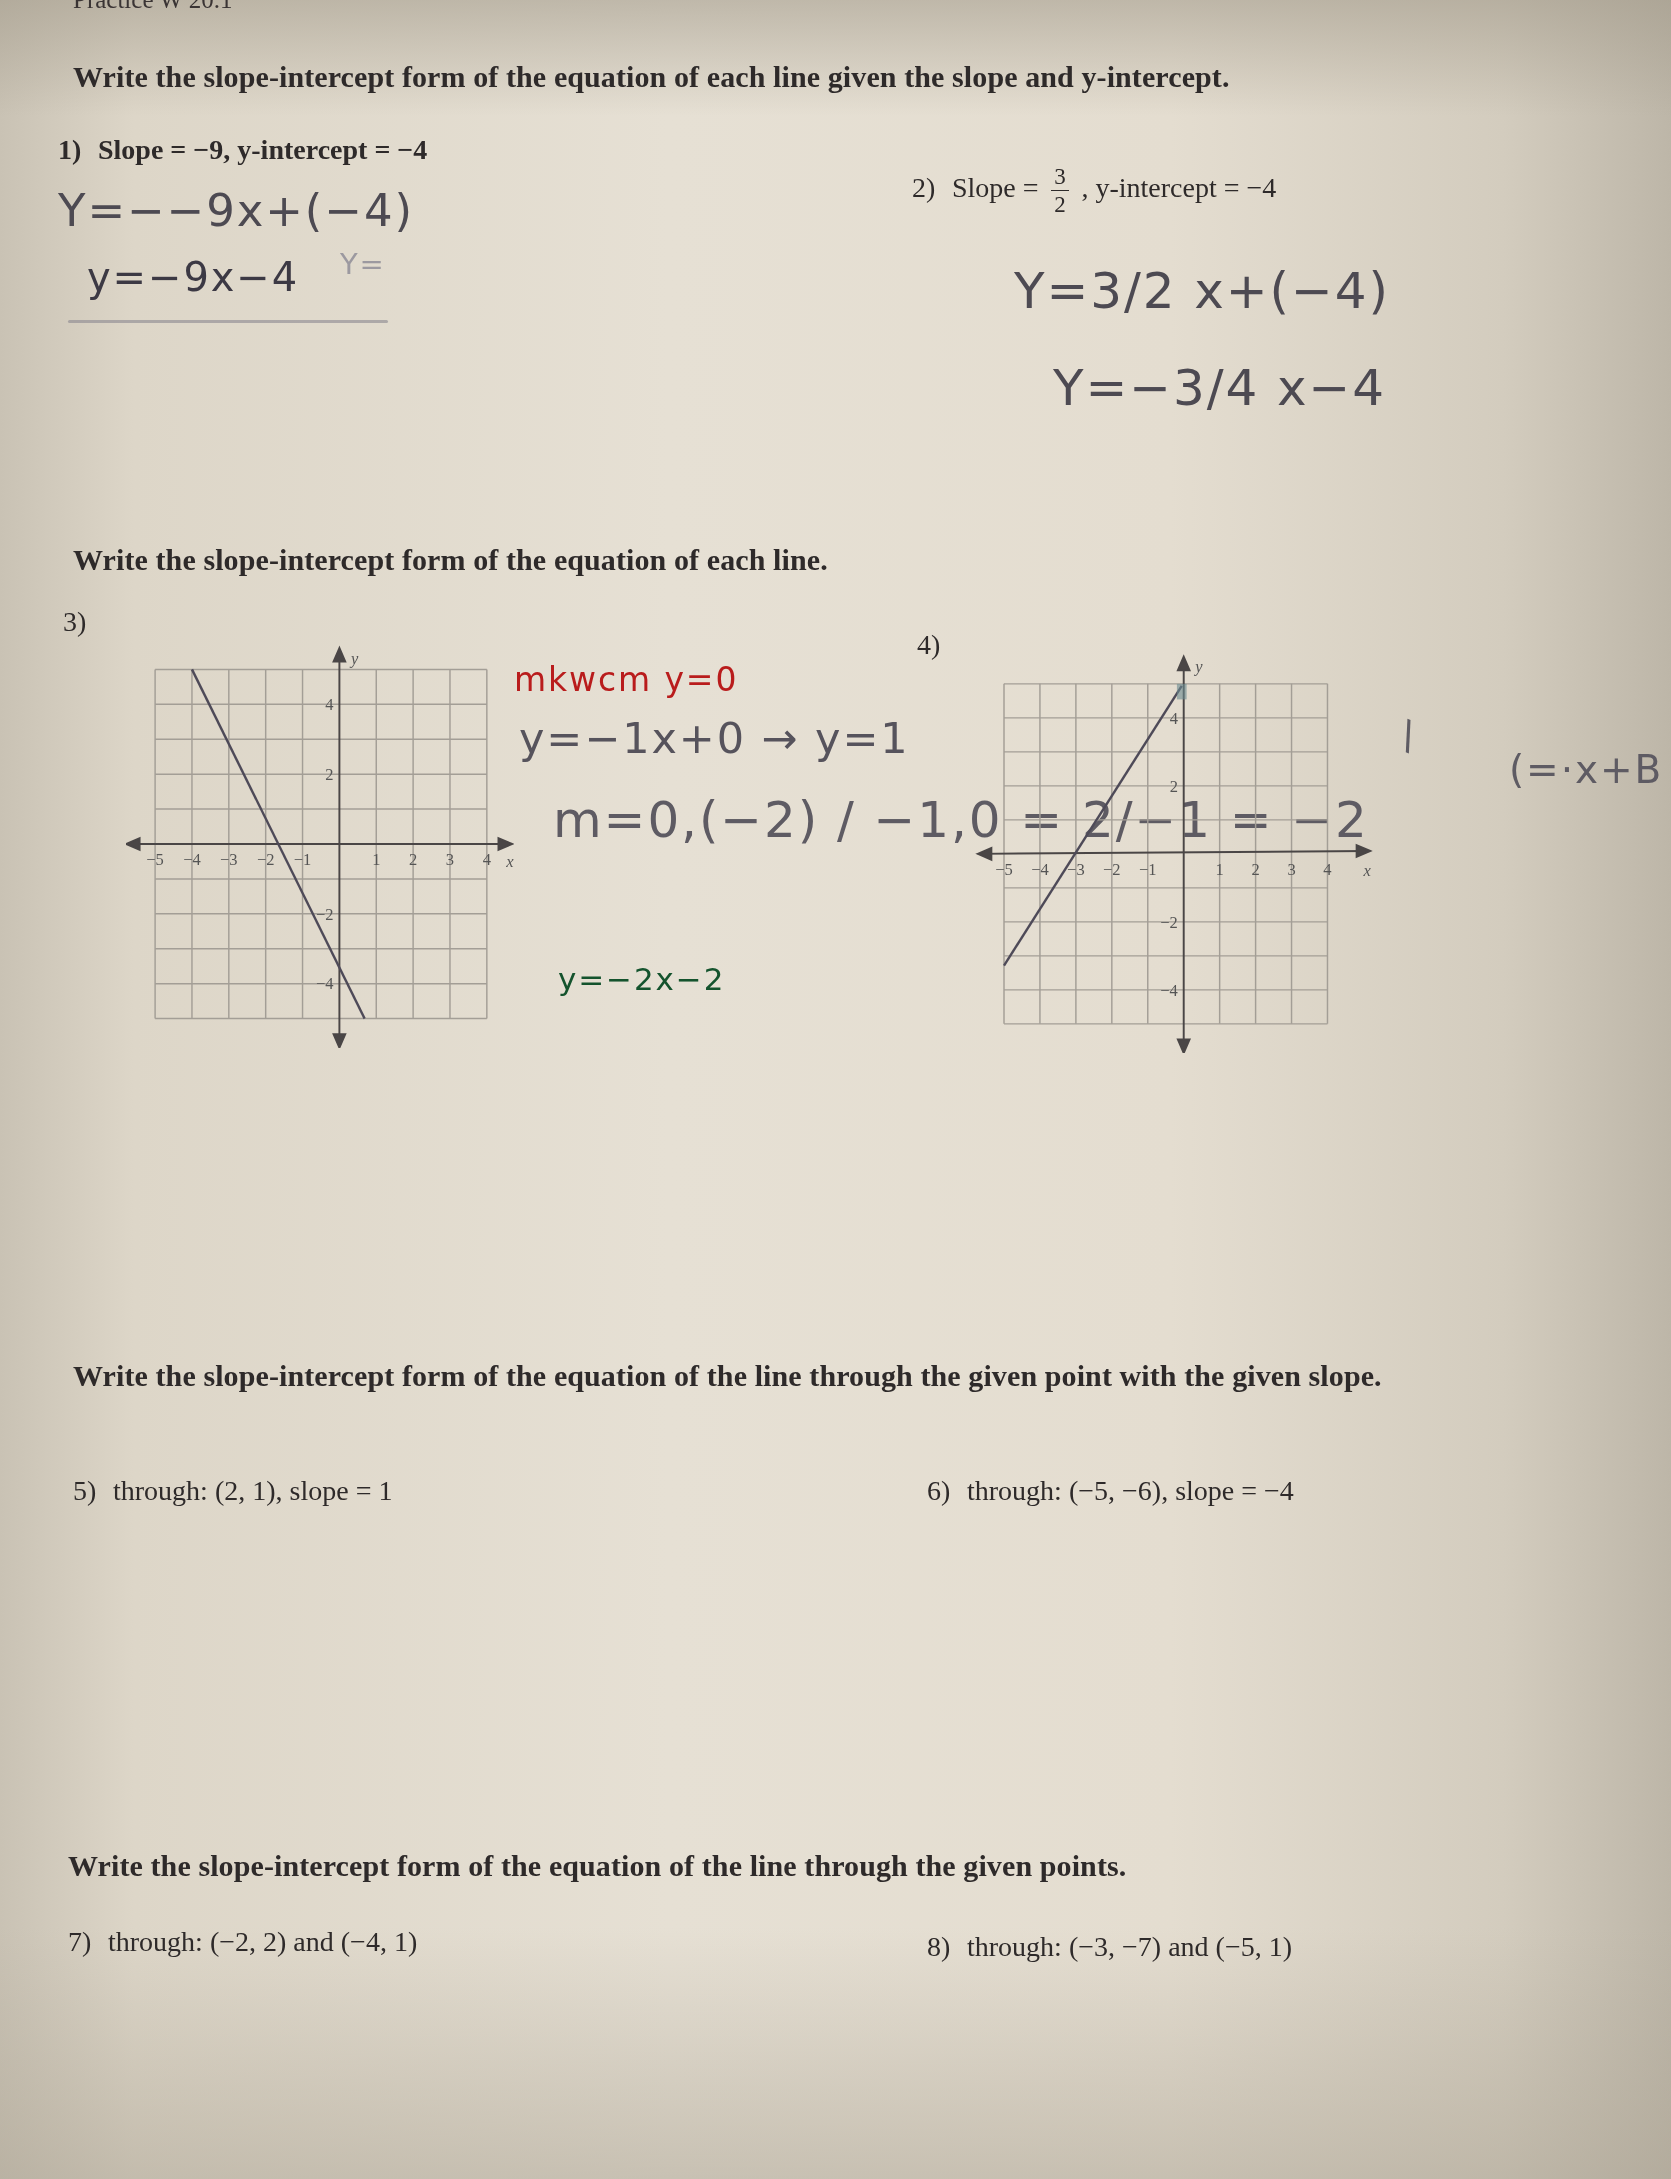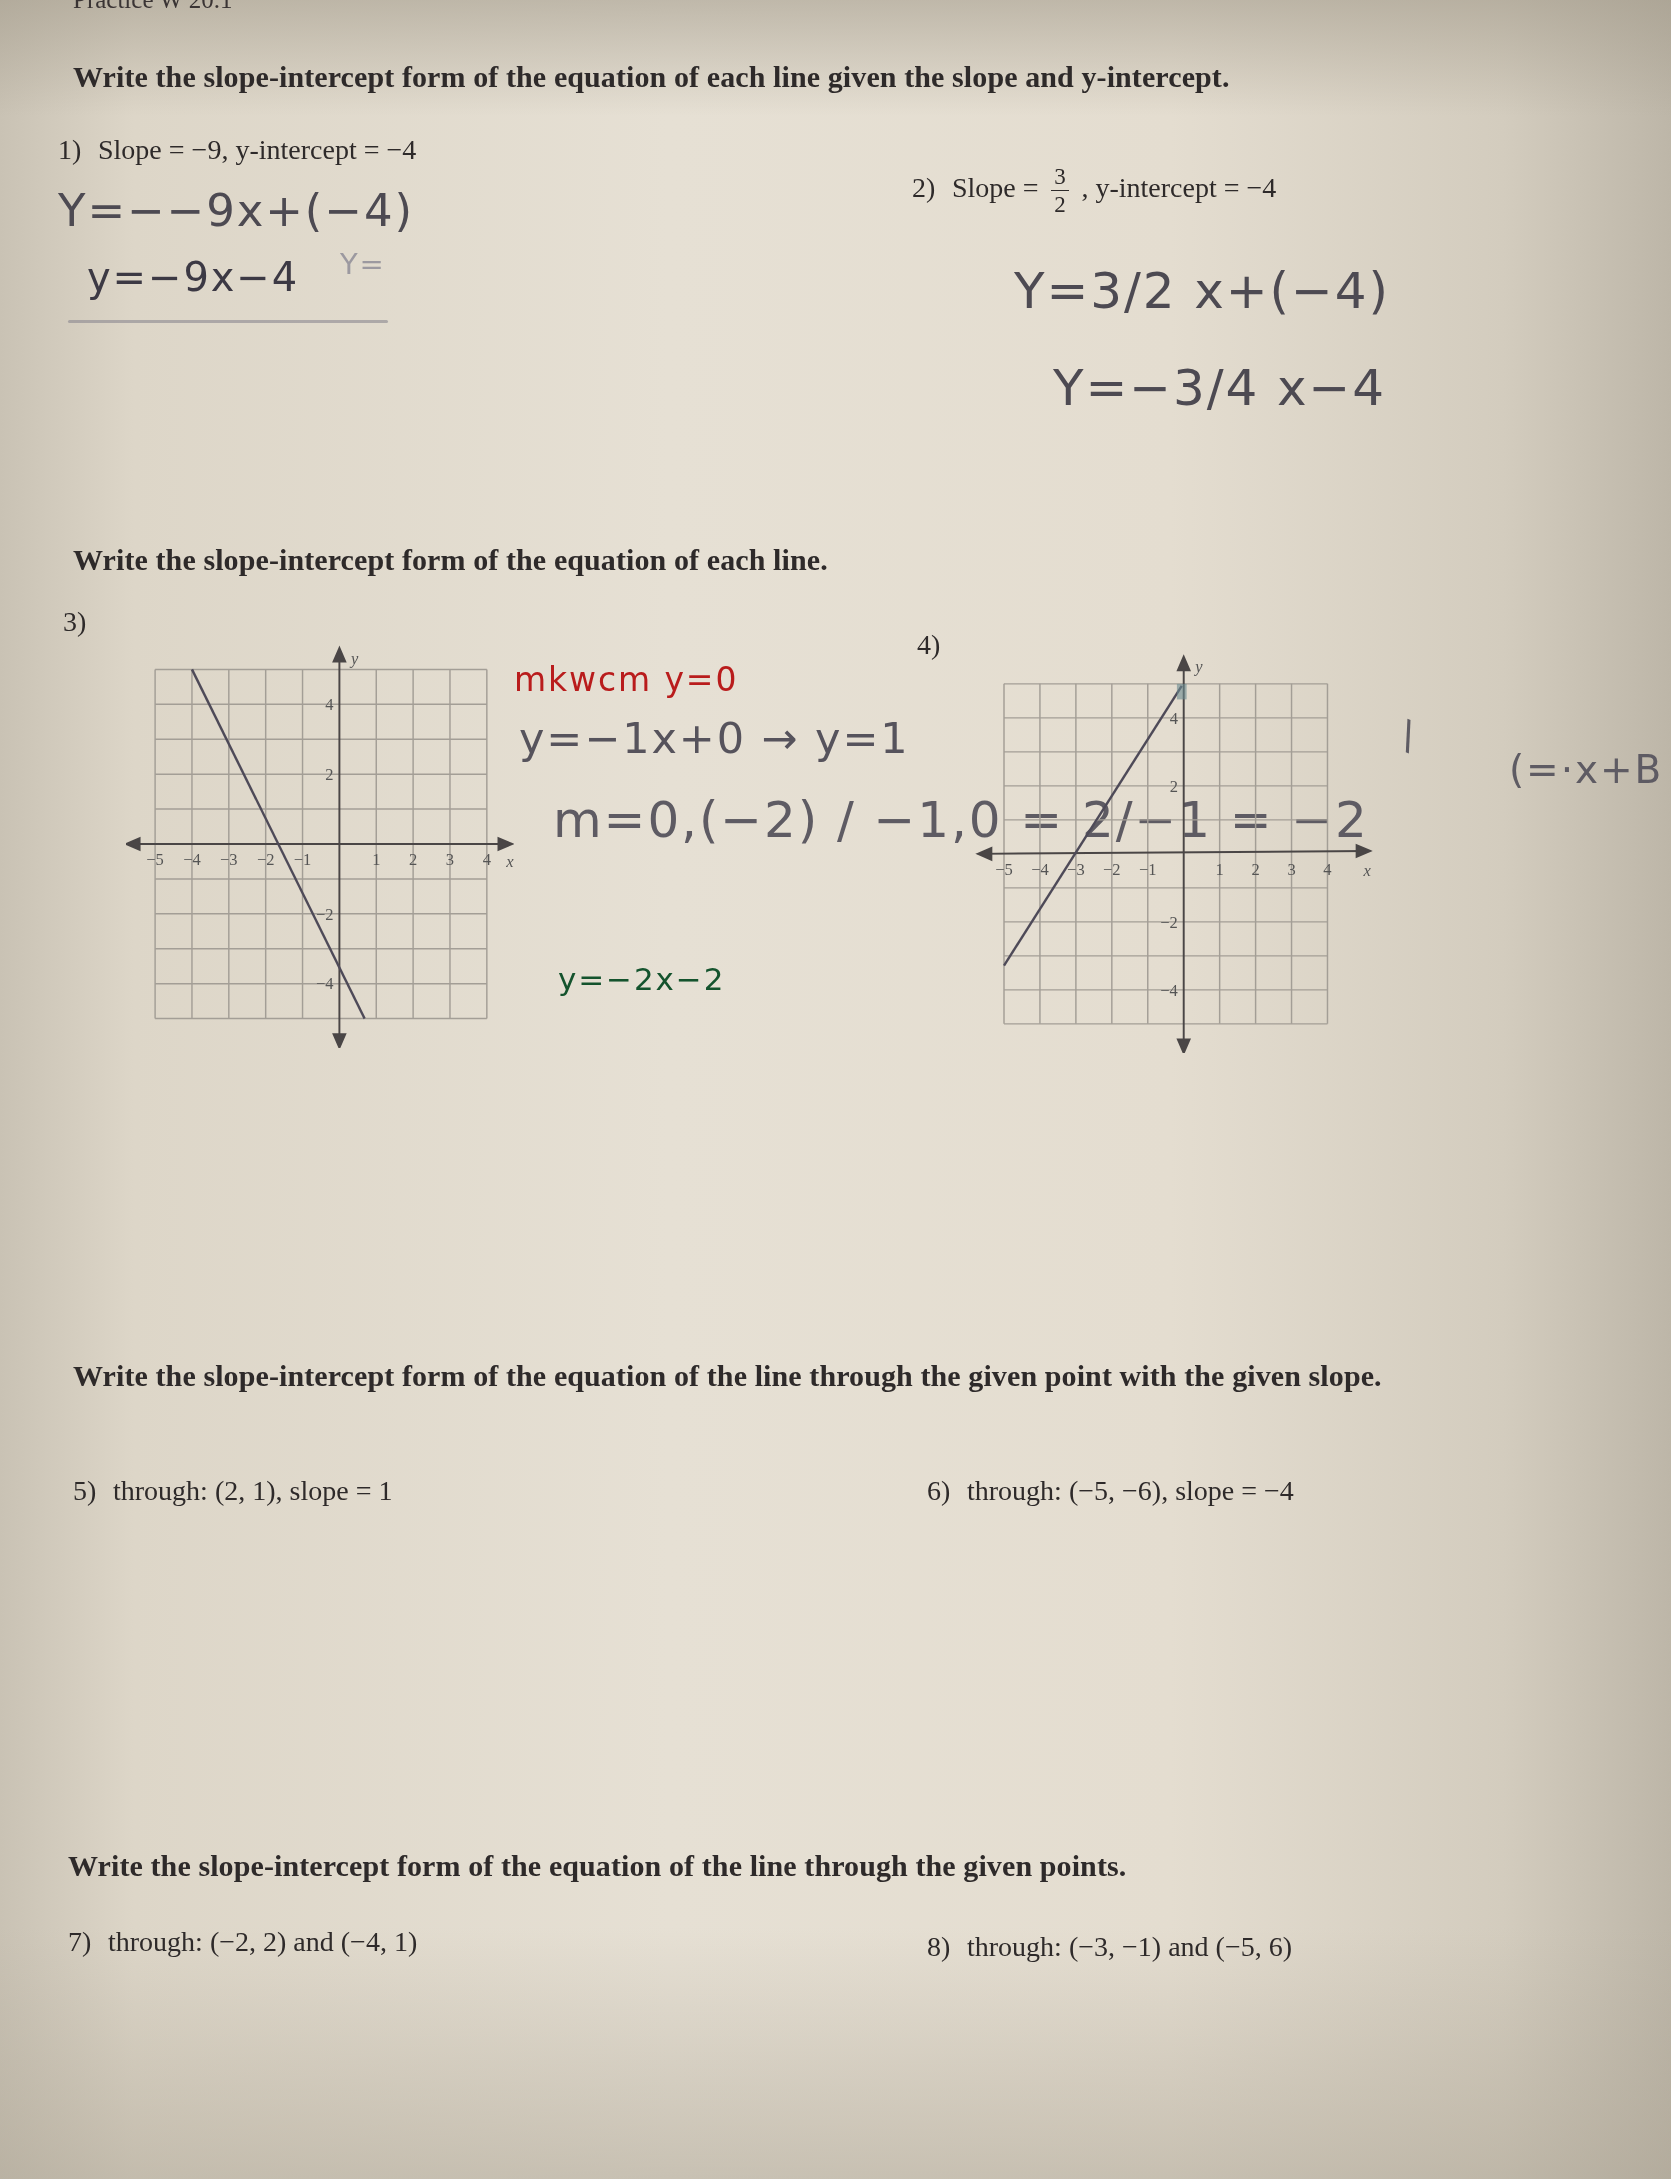--- a/index.html
+++ b/index.html
@@ -37,21 +37,21 @@
 </head>
 <body>
 
 <div class="top-shade"></div>
 <div class="bottom-shade"></div>
 
 <div class="abs header-cut">Practice W 20.1</div>
 
 <div class="abs instr" style="left:73px; top:60px;">Write the slope-intercept form of the equation of each line given the slope and y-intercept.</div>
 
-<div class="abs prob" style="left:58px; top:134px;">
+<div class="abs prob" style="left:58px; top:134px;font-weight:bold;">
   <span class="num">1)</span>
   <span>Slope = −9,</span>
   <span>y-intercept = −4</span>
 </div>
 
 <div class="abs hw" style="left:58px; top:184px; font-size:45px;">Y=−−9x+(−4)</div>
 <div class="abs hw" style="left:87px; top:254px; font-size:40px; color:#3c3944;">y=−9x−4</div>
 <div class="abs" style="left:68px; top:320px; width:320px; height:2.9px; background:#8b8790; border-radius:1.9px; opacity:0.6;"></div>
 <div class="abs hw" style="left:340px; top:247px; font-size:29px; color:#9c99a0;">Y=</div>
 
@@ -204,15 +204,15 @@
 </div>
 
 <div class="abs instr" style="left:68px; top:1849px;">Write the slope-intercept form of the equation of the line through the given points.</div>
 
 <div class="abs prob" style="left:68px; top:1926px;">
   <span class="num">7)</span>
   <span>through: (−2, 2) and (−4, 1)</span>
 </div>
 <div class="abs prob" style="left:927px; top:1931px;">
   <span class="num">8)</span>
-  <span>through: (−3, −1) and (−5, 6)</span>
+  <span>through: (−3, −7) and (−5, 1)</span>
 </div>
 
 
 </body></html>

